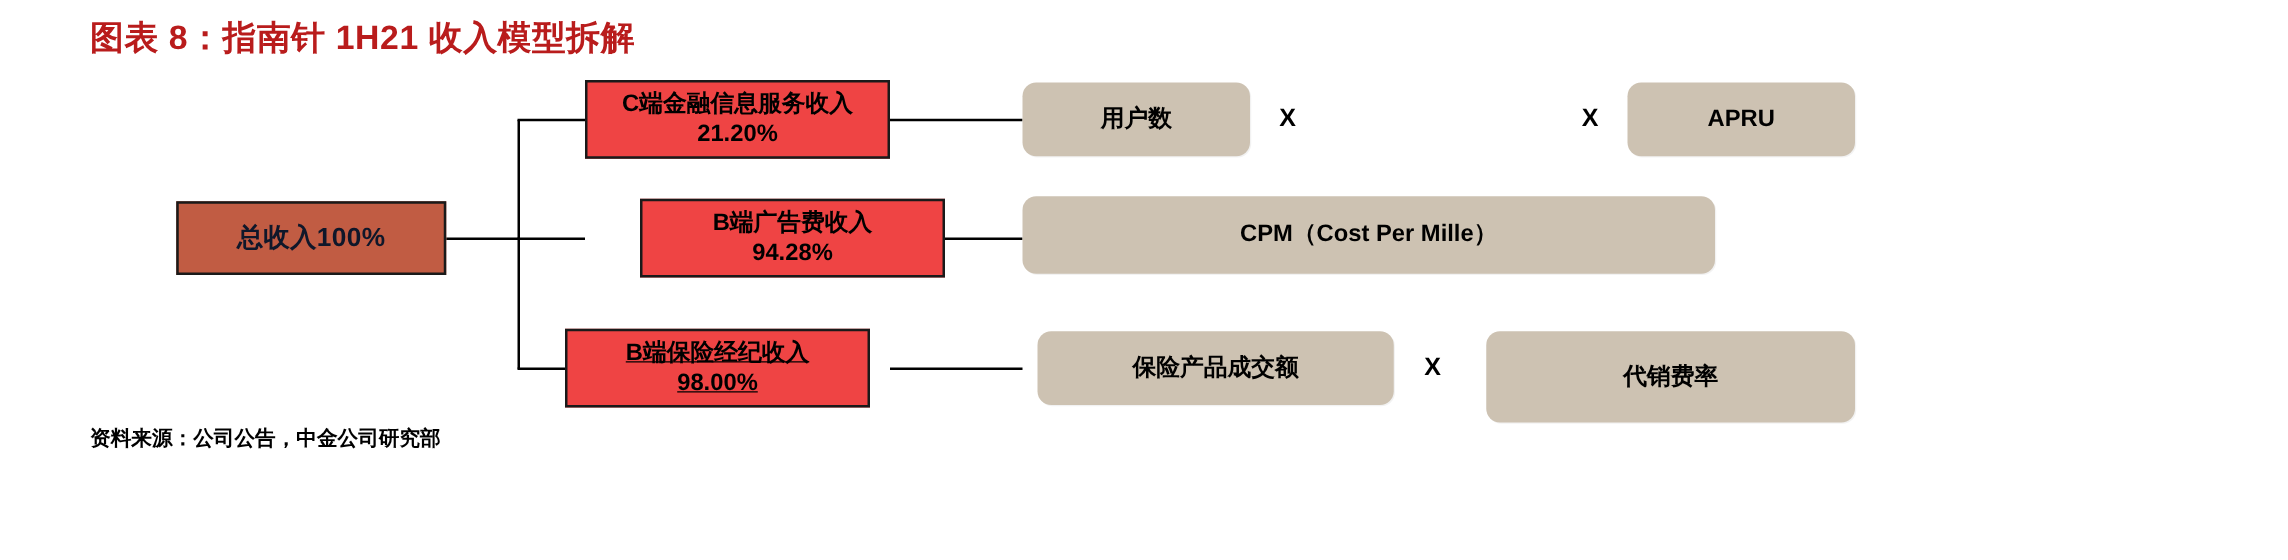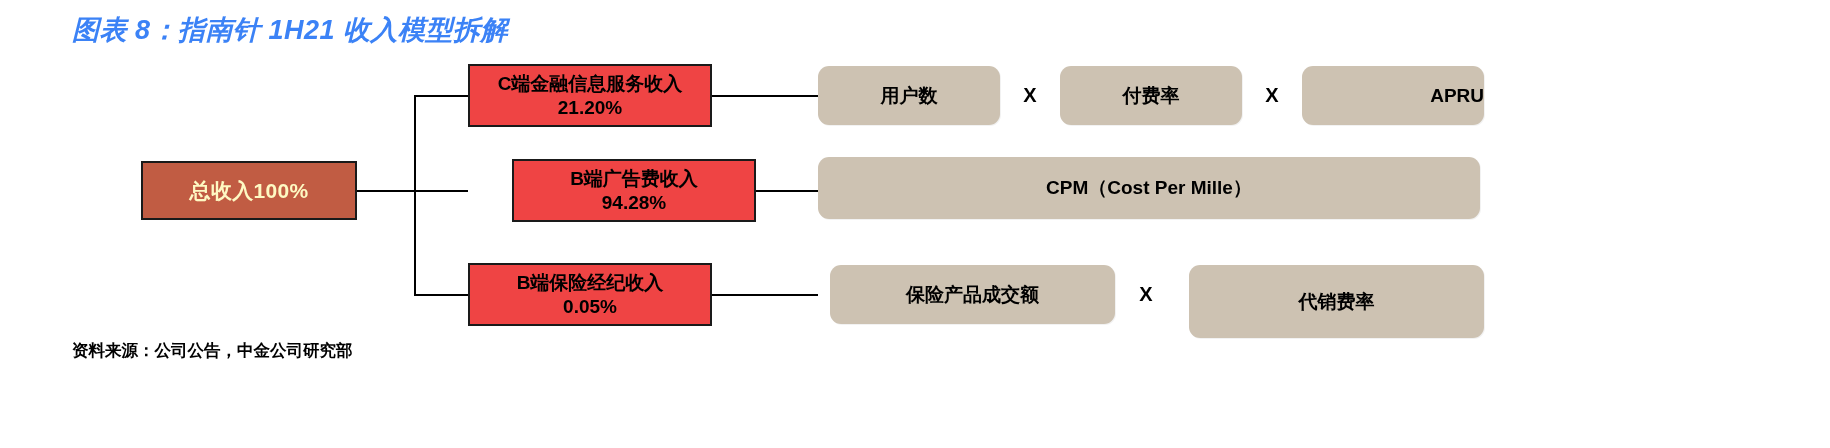--- a/index.html
+++ b/index.html
@@ -21,23 +21,22 @@
   }
 
   
   .chart-title {
     position: absolute;
     left: 72px;
     top: 12px;
     font-size: 27px;
     font-weight: bold;
     letter-spacing: 0.5px;
-    color: #3b82f6;
+    color: #b91c1c;
     white-space: nowrap;
-    font-style: italic;
   }
 
   
   .source-note {
     position: absolute;
     left: 72px;
     top: 340px;
     font-size: 16.5px;
     font-weight: bold;
     color: #000000;
@@ -54,21 +53,21 @@
     justify-content: center;
     text-align: center;
     font-weight: bold;
     line-height: 1.22;
   }
 
   
   .node-root {
     background: #c15c43;
     border: 2px solid #1a1a1a;
-    color: #fef9c3;
+    color: #0f172a;
     font-size: 21px;
     letter-spacing: 0.3px;
   }
 
   
   .node-mid {
     background: #ef4444;
     border: 2px solid #1a1a1a;
     color: #000000;
     font-size: 19px;
@@ -135,42 +134,39 @@
     <span class="line1">C端金融信息服务收入</span>
     <span class="line2">21.20%</span>
   </div>
 
   <div class="node node-leaf" style="left:818px; top:66px; width:182px; height:59px;">
     <span>用户数</span>
   </div>
 
   <div class="op-x" style="left:1000px; top:66px; width:60px; height:59px;">X</div>
 
-  <div class="node node-leaf" style="left:1060px; top:66px; width:182px; height:59px;">
-    <span>付费率</span>
-  </div>
 
   <div class="op-x" style="left:1242px; top:66px; width:60px; height:59px;">X</div>
 
-  <div class="node node-leaf" style="left:1302px; top:66px; width:182px; height:59px;align-items:flex-end;">
+  <div class="node node-leaf" style="left:1302px; top:66px; width:182px; height:59px;">
     <span>APRU</span>
   </div>
 
   <div class="node node-mid" style="left:468px; top:159px; width:244px; height:63px;margin-left:44px;">
     <span class="line1">B端广告费收入</span>
     <span class="line2">94.28%</span>
   </div>
 
-  <div class="node node-leaf" style="left:818px; top:157px; width:662px; height:62px;">
+  <div class="node node-leaf" style="left:818px; top:157px; width:554px; height:62px;">
     <span>CPM（Cost Per Mille）</span>
   </div>
 
-  <div class="node node-mid" style="left:468px; top:263px; width:244px; height:63px;">
+  <div class="node node-mid" style="left:452px; top:263px; width:244px; height:63px;text-decoration:underline;">
     <span class="line1">B端保险经纪收入</span>
-    <span class="line2">0.05%</span>
+    <span class="line2">98.00%</span>
   </div>
 
   <div class="node node-leaf" style="left:818px; top:265px; width:285px; height:59px;margin-left:12px;">
     <span>保险产品成交额</span>
   </div>
 
   <div class="op-x" style="left:1103px; top:265px; width:86px; height:59px;">X</div>
 
   <div class="node node-leaf" style="left:1189px; top:265px; width:295px; height:73px;">
     <span>代销费率</span>

